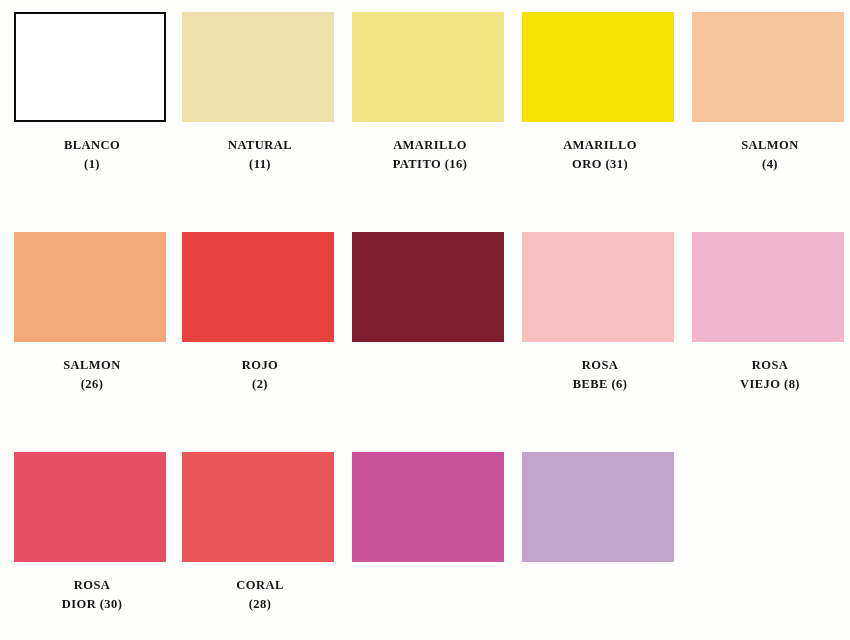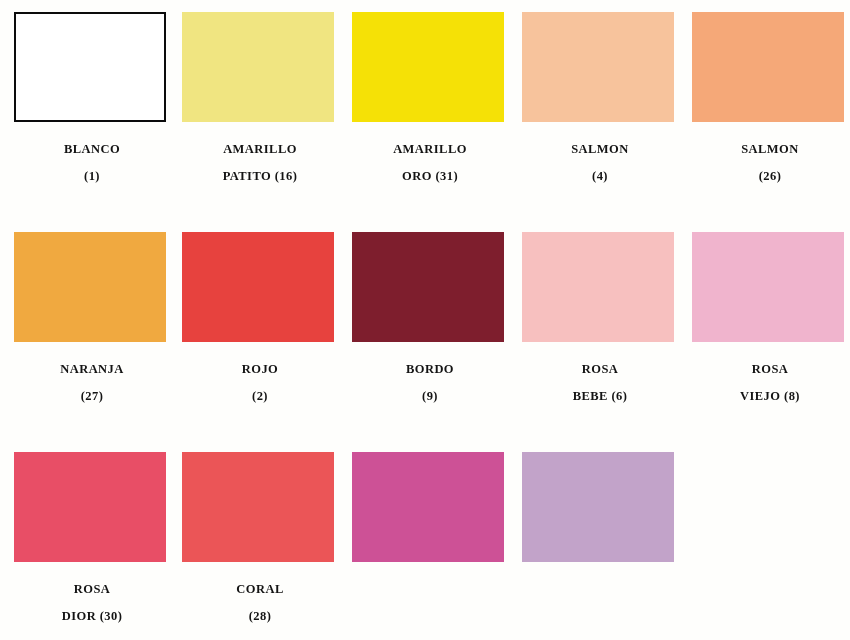--- a/index.html
+++ b/index.html
@@ -60,21 +60,21 @@
     border: 2px solid #0b0b0b;
   }
 
   .swatch-caption {
     width: 156px;
     margin-top: 12px;
     text-align: center;
     font-family: "Liberation Serif", "DejaVu Serif", serif;
     font-weight: bold;
     font-size: 12.5px;
-    line-height: 27px;
+    line-height: 19px;
     letter-spacing: 0.45px;
     color: #141414;
     text-transform: uppercase;
     white-space: pre-line;
   }
 
   
   .swatch-grid > .swatch-cell:nth-child(5n+1) .chip-wrap,
   .swatch-grid > .swatch-cell:nth-child(5n+1) .swatch-caption { margin-left: 2px; }
 </style>
@@ -82,20 +82,27 @@
 <body>
 
 <div id="palette-sheet" style="background: rgb(254, 254, 252);">
   <div class="swatch-grid">
       <div class="swatch-cell">
         <div class="chip-wrap">
           <div class="chip bordered" style="background: rgb(255, 255, 255);"></div>
         </div>
         <div class="swatch-caption">BLANCO
 (1)</div>
+      </div>
+      <div class="swatch-cell">
+        <div class="chip-wrap">
+          <div class="chip" style="background: rgb(238, 224, 171);"></div>
+        </div>
+        <div class="swatch-caption">NATURAL
+(11)</div>
       </div>
       <div class="swatch-cell">
         <div class="chip-wrap">
           <div class="chip" style="background: rgb(240, 229, 129);"></div>
         </div>
         <div class="swatch-caption">AMARILLO
 PATITO (16)</div>
       </div>
       <div class="swatch-cell">
         <div class="chip-wrap">
@@ -113,38 +120,29 @@
       </div>
       <div class="swatch-cell">
         <div class="chip-wrap">
           <div class="chip" style="background: rgb(245, 168, 120);"></div>
         </div>
         <div class="swatch-caption">SALMON
 (26)</div>
       </div>
       <div class="swatch-cell">
         <div class="chip-wrap">
-          <div class="chip" style="background: rgb(240, 169, 64);"></div>
-        </div>
-        <div class="swatch-caption">NARANJA
-(27)</div>
-      </div>
-      <div class="swatch-cell">
-        <div class="chip-wrap">
           <div class="chip" style="background: rgb(231, 66, 62);"></div>
         </div>
         <div class="swatch-caption">ROJO
 (2)</div>
       </div>
       <div class="swatch-cell">
         <div class="chip-wrap">
           <div class="chip" style="background: rgb(126, 30, 45);"></div>
         </div>
-        <div class="swatch-caption">BORDO
-(9)</div>
       </div>
       <div class="swatch-cell">
         <div class="chip-wrap">
           <div class="chip" style="background: rgb(247, 192, 191);"></div>
         </div>
         <div class="swatch-caption">ROSA
 BEBE (6)</div>
       </div>
       <div class="swatch-cell">
         <div class="chip-wrap">

